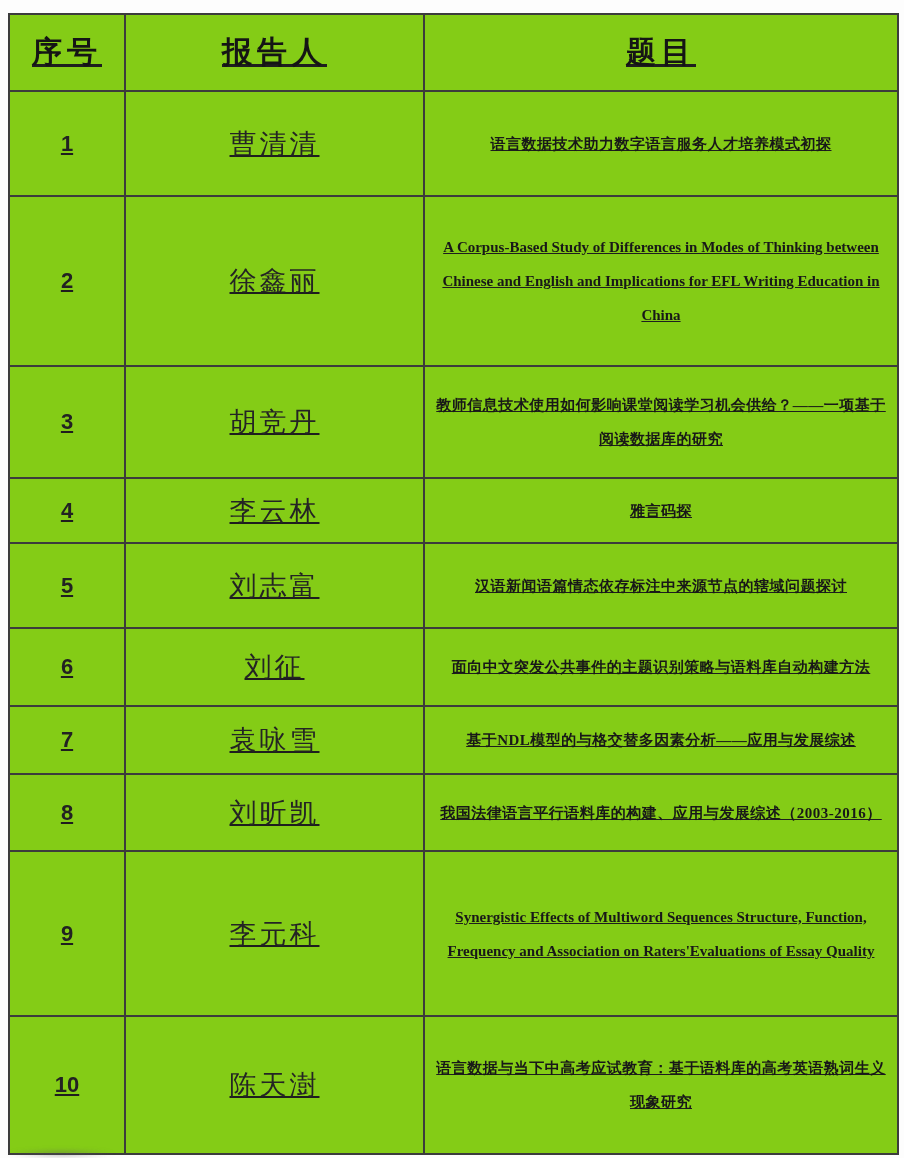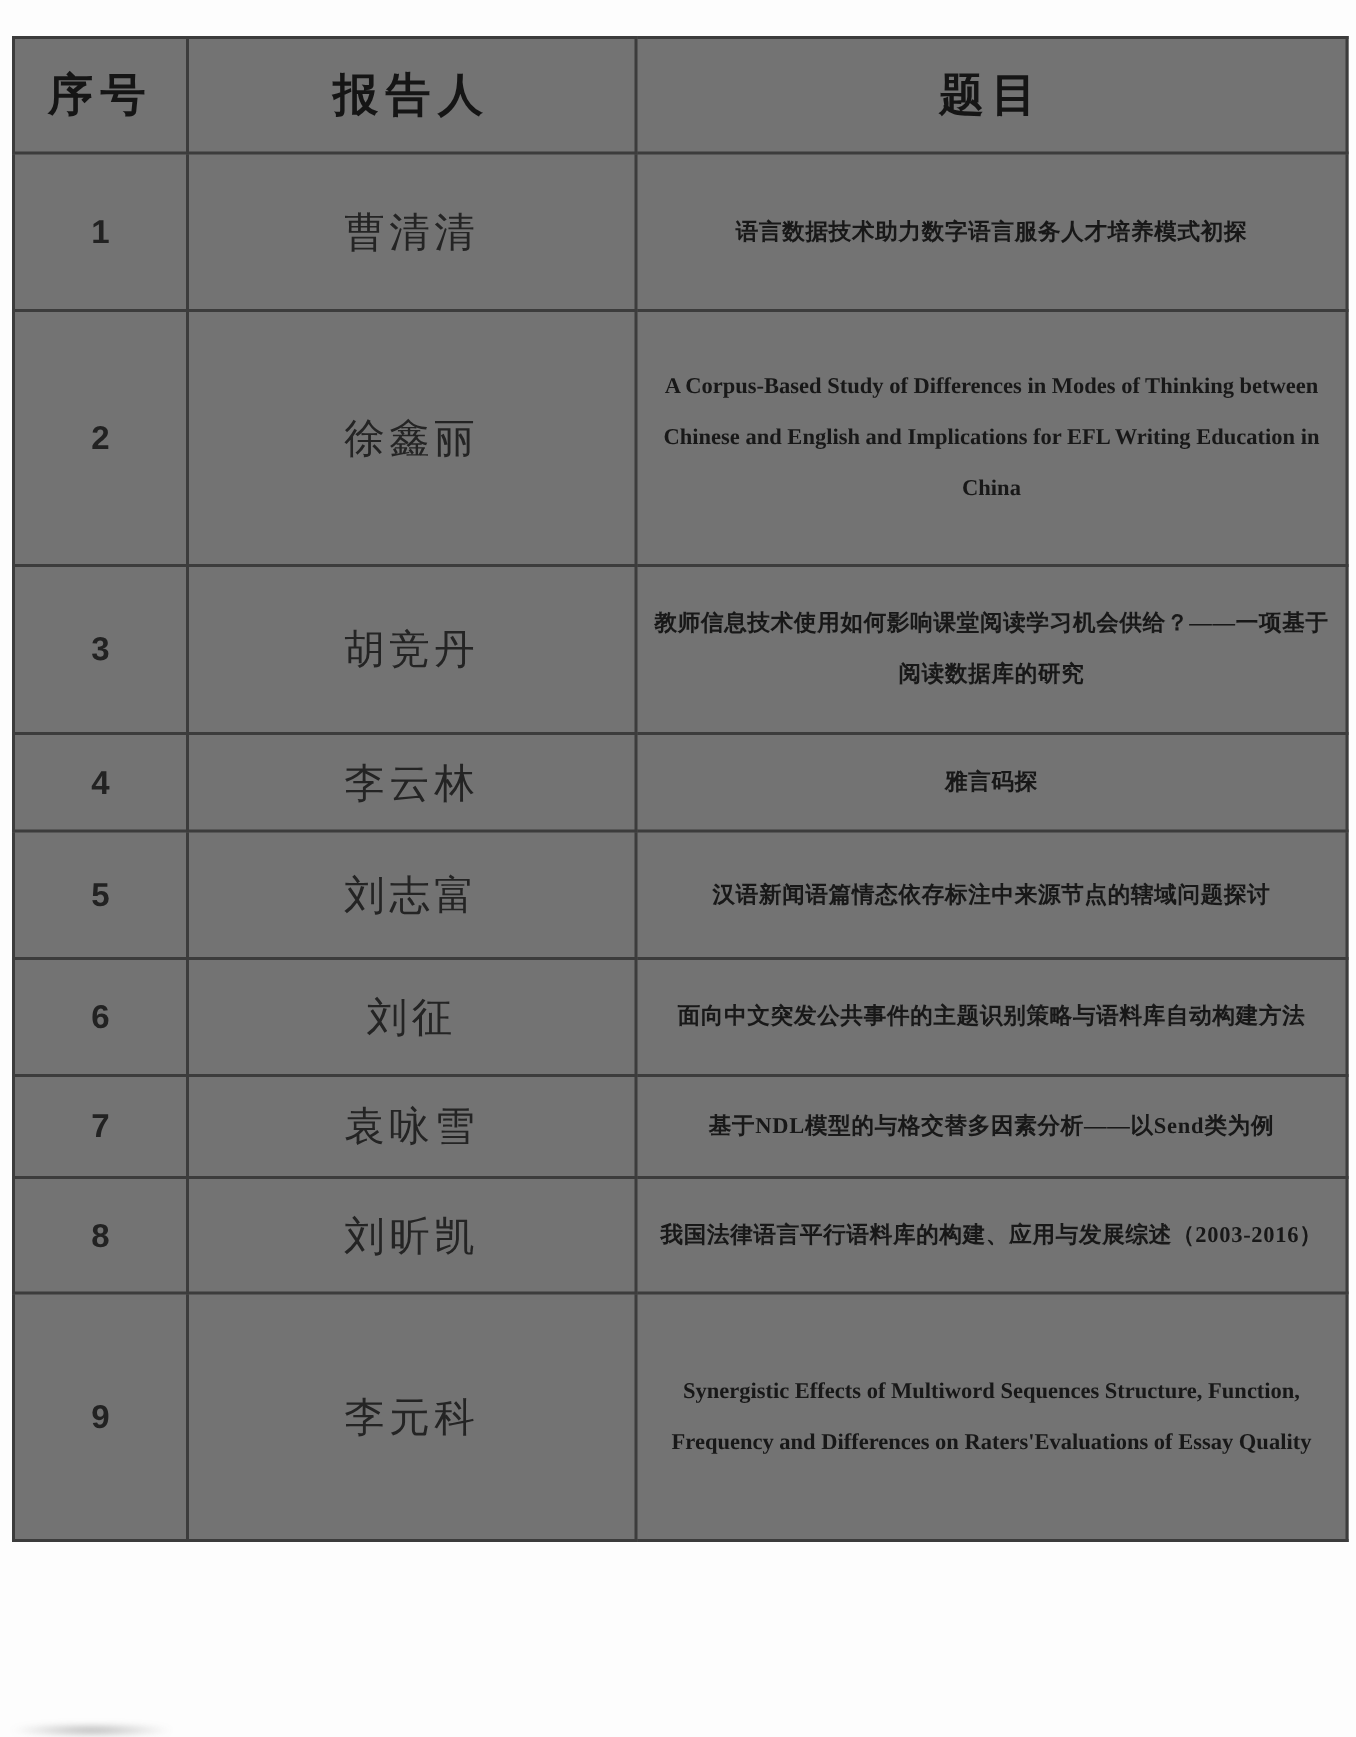--- a/index.html
+++ b/index.html
@@ -13,25 +13,26 @@
     color: #1e1e1e;
   }
   .page {
     position: relative;
     width: 904px;
     height: 1158px;
   }
   table.schedule {
     position: absolute;
     left: 8px;
-    top: 24px;
+    top: 13px;
     width: 889px;
     border-collapse: collapse;
     table-layout: fixed;
-    background: #737373;
+    background: #84cc16;
+    text-decoration: underline;
   }
   table.schedule th,
   table.schedule td {
     border: 2px solid #3c3c3c;
     text-align: center;
     vertical-align: middle;
     padding: 2px 8px;
     overflow: hidden;
   }
   
@@ -136,28 +137,33 @@
         <td class="title zh">汉语新闻语篇情态依存标注中来源节点的辖域问题探讨</td>
       </tr>
       <tr class="r6">
         <td class="no">6</td>
         <td class="presenter">刘征</td>
         <td class="title zh">面向中文突发公共事件的主题识别策略与语料库自动构建方法</td>
       </tr>
       <tr class="r7">
         <td class="no">7</td>
         <td class="presenter">袁咏雪</td>
-        <td class="title zh">基于NDL模型的与格交替多因素分析——以Send类为例</td>
+        <td class="title zh">基于NDL模型的与格交替多因素分析——应用与发展综述</td>
       </tr>
       <tr class="r8">
         <td class="no">8</td>
         <td class="presenter">刘昕凯</td>
         <td class="title zh">我国法律语言平行语料库的构建、应用与发展综述（2003-2016）</td>
       </tr>
       <tr class="r9">
         <td class="no">9</td>
         <td class="presenter">李元科</td>
-        <td class="title en">Synergistic Effects of Multiword Sequences Structure, Function, Frequency and Differences on Raters'Evaluations of Essay Quality</td>
+        <td class="title en">Synergistic Effects of Multiword Sequences Structure, Function, Frequency and Association on Raters'Evaluations of Essay Quality</td>
+      </tr>
+      <tr class="r10">
+        <td class="no">10</td>
+        <td class="presenter">陈天澍</td>
+        <td class="title zh">语言数据与当下中高考应试教育：基于语料库的高考英语熟词生义现象研究</td>
       </tr>
     </tbody>
   </table>
   <div class="smudge"></div>
 </div>
 
 </body></html>

